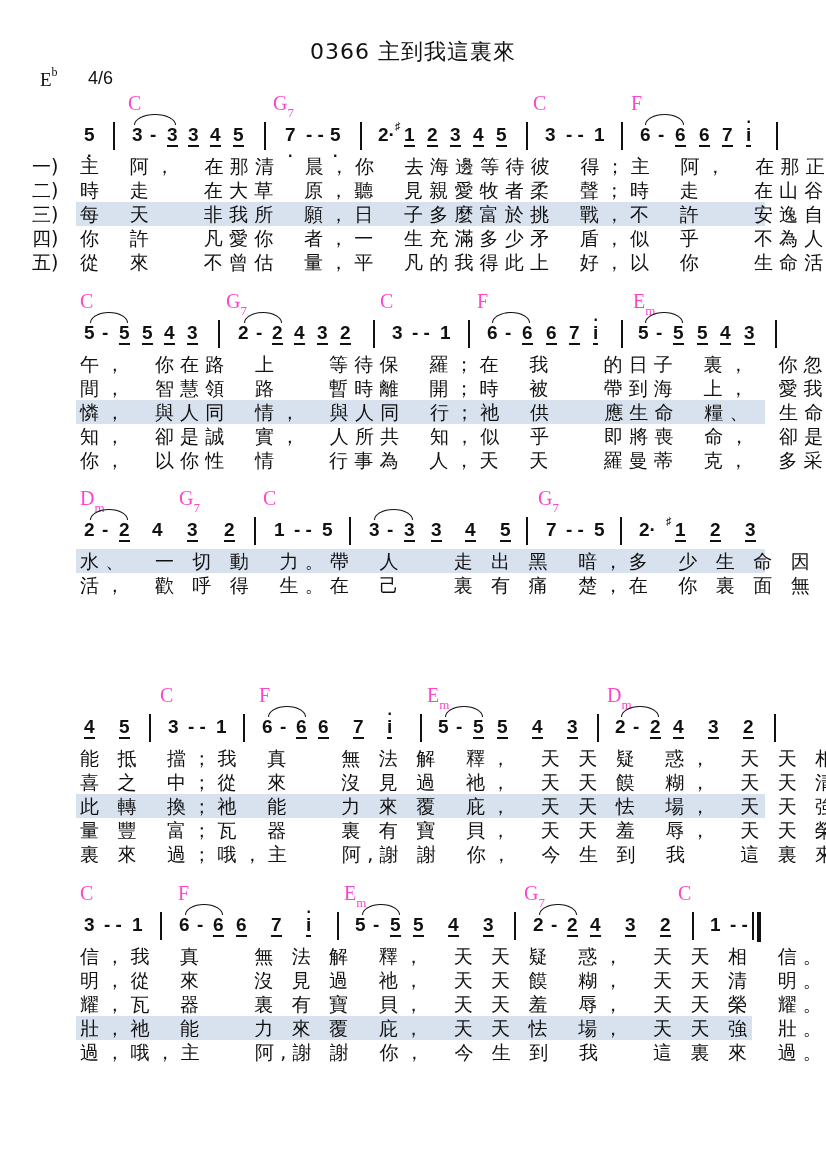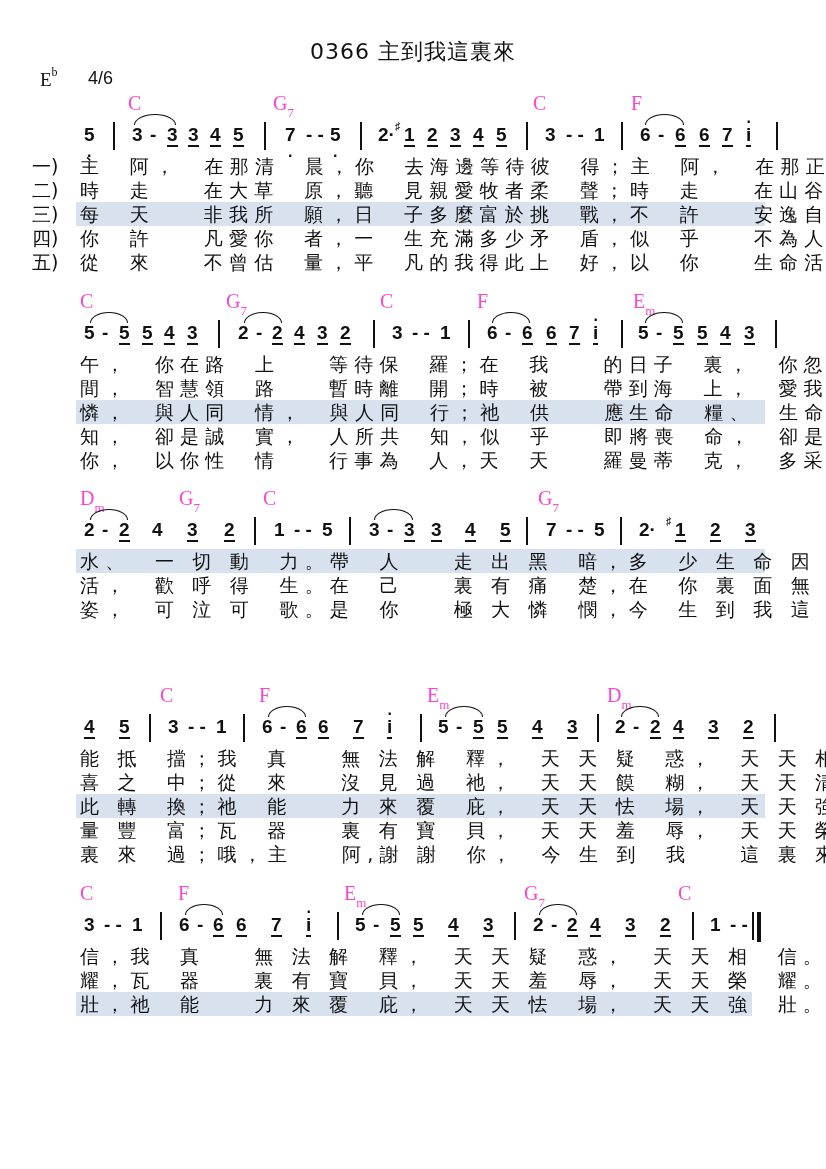--- a/index.html
+++ b/index.html
@@ -165,21 +165,20 @@
         <span class="n dotb" style="left: 594px;">5</span>
         <div class="bar" style="left: 620px;"></div>
         <span class="n" style="left: 639px;">2·</span>
         <span class="n u" style="left: 675px;">1<span class="sharp">♯</span></span>
         <span class="n u" style="left: 710px;">2</span>
         <span class="n u" style="left: 745px;">3</span>
       </div>
       <div class="lyrics">
         <div class="line hl" style="margin-left: 76px; width: 689px;"><span class="lt" style="left: 4px;">水、  一 切 動  力。帶  人    走 出 黑  暗，多  少 生 命 因</span></div>
         <div class="line"><span class="lt">活，  歡 呼 得  生。在  己    裏 有 痛  楚，在  你 裏 面 無</span></div>
-        <div class="line"><span class="lt">姿，  可 泣 可  歌。是  你    極 大 憐  憫，今  生 到 我 這</span></div>
       </div>
     </div>
     <div class="system" style="top: 684px; height: 190px;">
       <span class="chord" style="left: 160px;">C</span>
       <span class="chord" style="left: 259px;">F</span>
       <span class="chord" style="left: 427px;">E<sub>m</sub></span>
       <span class="chord" style="left: 607px;">D<sub>m</sub></span>
       <div class="notes">
         <span class="n u" style="left: 84px;">4</span>
         <span class="n u" style="left: 119px;">5</span>
@@ -256,17 +255,19 @@
         <span class="n u" style="left: 660px;">2</span>
         <div class="tie" style="left: 539px; width: 36px;"></div>
         <div class="bar" style="left: 692px;"></div>
         <span class="n" style="left: 710px;">1</span>
         <span class="n" style="left: 730px;">- -</span>
         <div class="bar" style="left: 752px;"></div>
         <div class="endbar" style="left: 757px;"></div>
       </div>
       <div class="lyrics">
         <div class="line"><span class="lt">信，我  真    無 法 解  釋，  天 天 疑  惑，  天 天 相  信。</span></div>
+        <div class="line"><span class="lt">明，從  來    沒 見 過  祂，  天 天 饃  糊，  天 天 清  明。</span></div>
         <div class="line"><span class="lt">耀，瓦  器    裏 有 寶  貝，  天 天 羞  辱，  天 天 榮  耀。</span></div>
         <div class="line hl" style="margin-left: 76px; width: 676px;"><span class="lt" style="left: 4px;">壯，祂  能    力 來 覆  庇，  天 天 怯  場，  天 天 強  壯。</span></div>
+        <div class="line"><span class="lt">過，哦，主    阿,謝 謝  你，  今 生 到  我    這 裏 來  過。</span></div>
       </div>
     </div>
   </div>
 
 </body></html>

